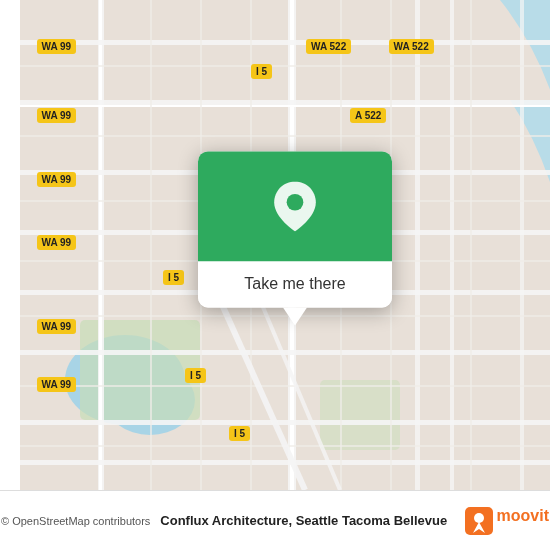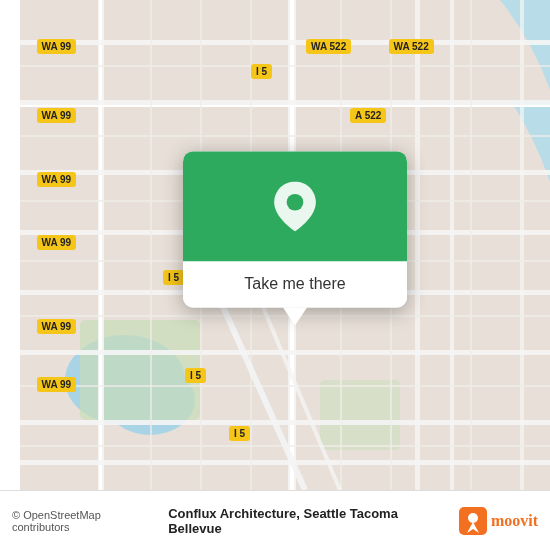--- a/index.html
+++ b/index.html
@@ -22,42 +22,40 @@
       top: 0; left: 0;
     }
 
     
     #bottom-bar {
       width: 550px;
       height: 60px;
       background: white;
       display: flex;
       align-items: center;
-      padding: 0 12px;
+      padding: 0 1px;
       border-top: 1px solid #ddd;
       gap: 10px;
     }
 
     .copyright-text {
       font-size: 11px;
       color: #555;
     }
 
     .bottom-info {
       font-size: 13px;
       color: #222;
       font-weight: 700;
     }
 
     .moovit-logo {
       margin-left: auto;
       display: flex;
-      align-items: center;
       gap: 4px;
-      font-family: Liberation Serif, serif;
     }
 
     .moovit-icon {
       width: 28px;
       height: 28px;
     }
 
     .moovit-text {
       font-size: 16px;
       font-weight: bold;
@@ -66,21 +64,21 @@
 
     
     #popup-card {
       position: absolute;
       left: 50%;
       top: 50%;
       transform: translate(-50%, -60%);
       background: white;
       border-radius: 10px;
       box-shadow: 0 4px 20px rgba(0,0,0,0.3);
-      width: 224px;
+      width: 194px;
       overflow: visible;
       z-index: 10;
     }
 
     .popup-green-top {
       background: #2eaa5e;
       border-radius: 10px 10px 0 0;
       height: 110px;
       display: flex;
       align-items: center;

